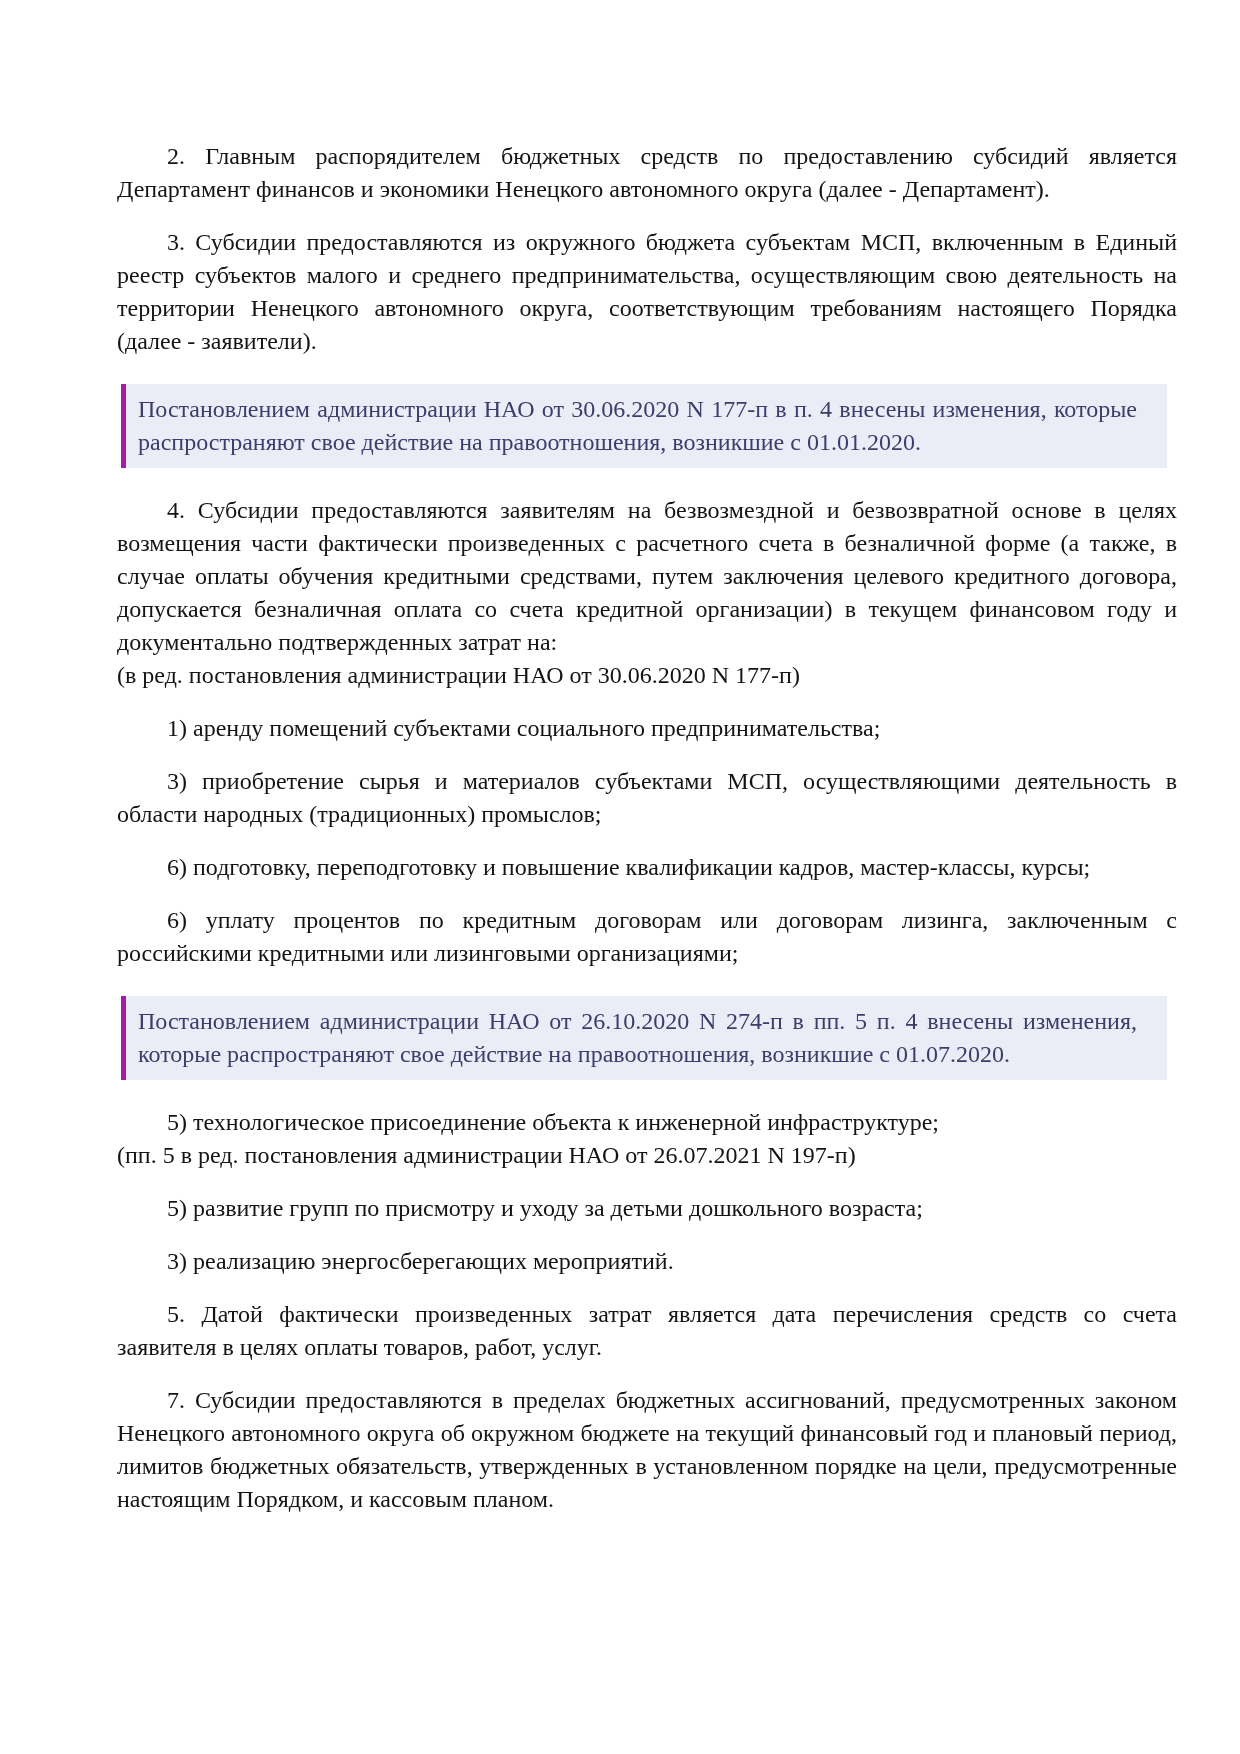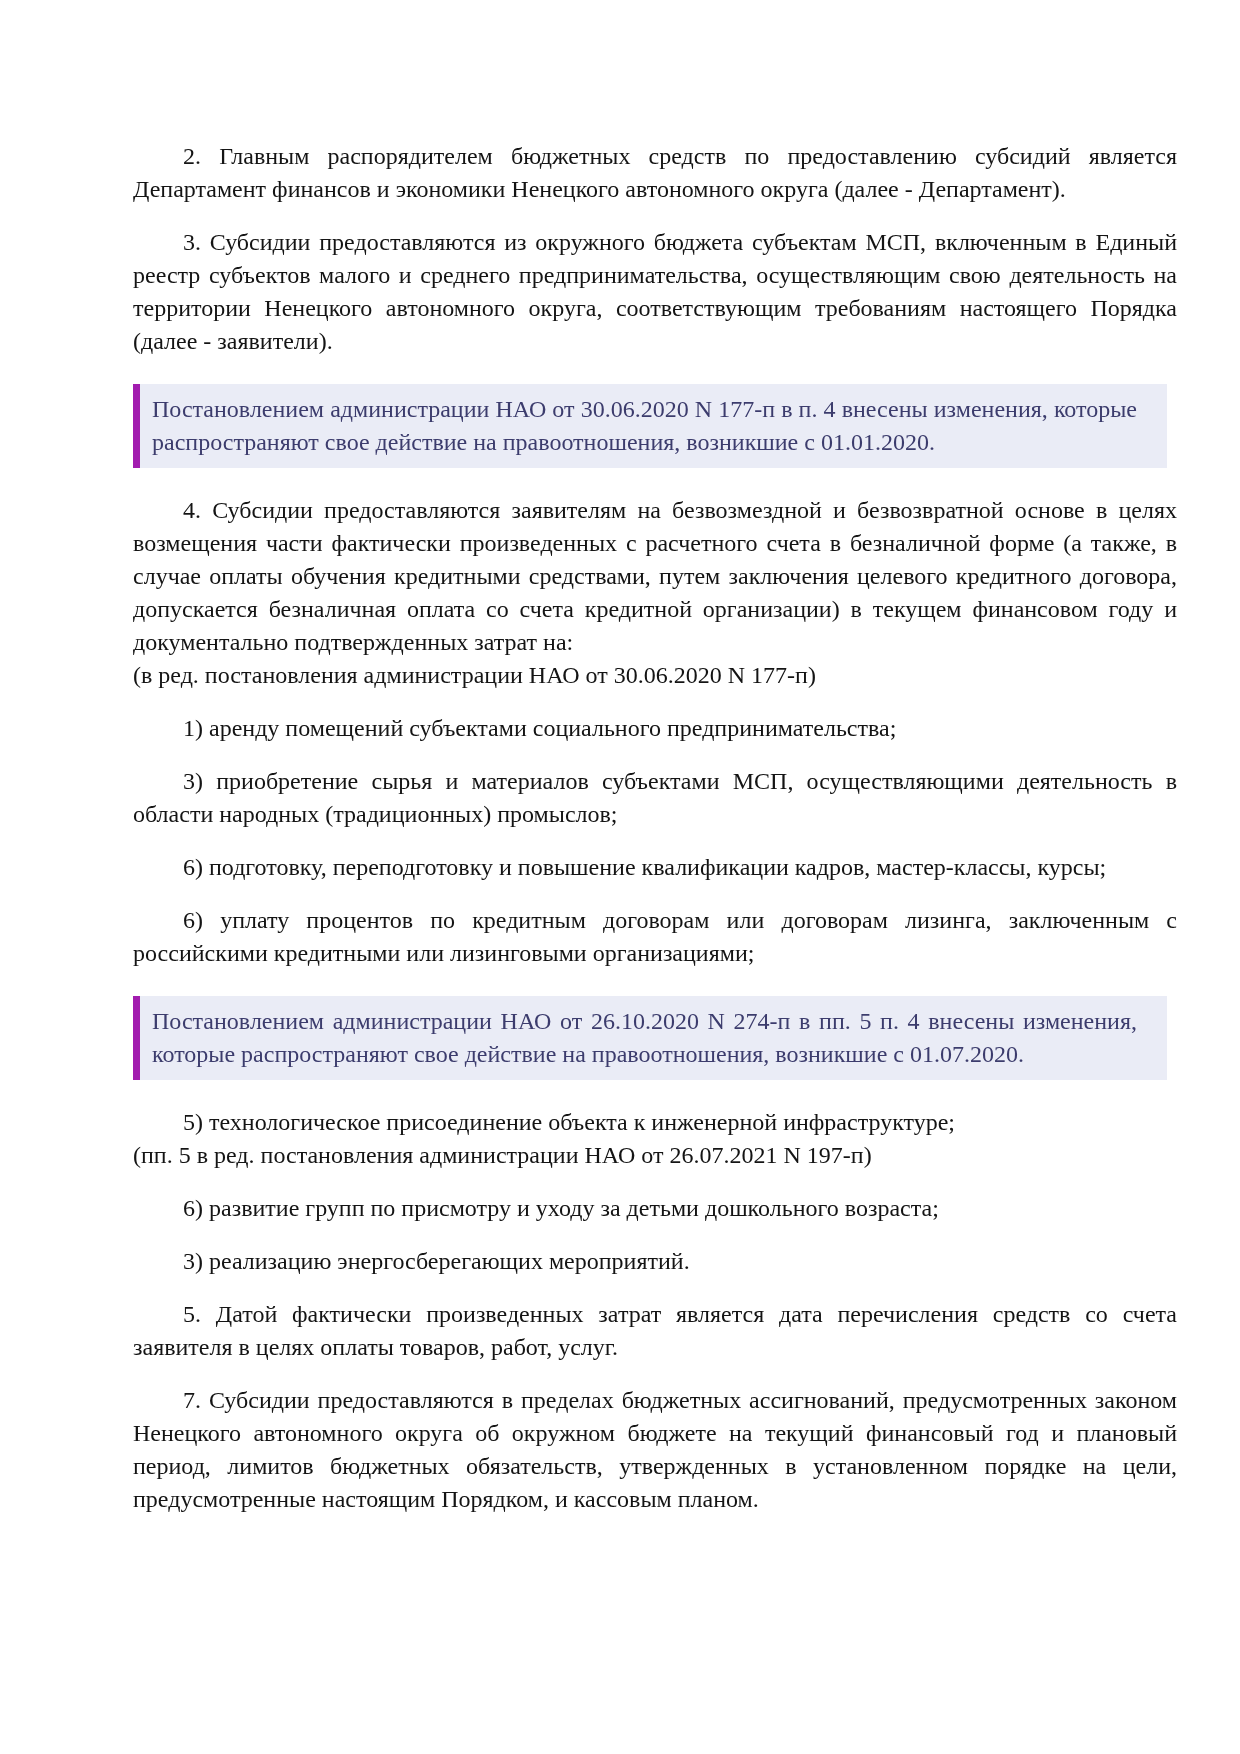--- a/index.html
+++ b/index.html
@@ -18,32 +18,32 @@
   .page {
     position: absolute;
     left: 117px;
     top: 140px;
     width: 1060px;
   }
   .block {
     font-size: 24px;
     line-height: 33px;
     text-align: justify;
-    margin: 20px 0 0 16px;
+    margin: 20px 0 0 0;
   }
   .block:first-child { margin-top: 0; }
   .para { text-indent: 50px; }
   .amend {
     text-indent: 0;
     margin-top: 0;
   }
   .note {
-    margin: 26px 10px 26px 16px;
+    margin: 26px 10px 26px 4px;
     background: #eaecf6;
-    border-left: 7px solid #a21caf;
+    border-left: 5px solid #a21caf;
     padding: 9px 30px 9px 12px;
     color: #3c3c6d;
     text-indent: 0;
   }
 </style>
 </head>
 <body>
 
 <div class="page">
   <p class="block para">2. Главным распорядителем бюджетных средств по предоставлению субсидий является Департамент финансов и экономики Ненецкого автономного округа (далее - Департамент).</p>
@@ -51,17 +51,17 @@
   <div class="block note">Постановлением администрации НАО от 30.06.2020 N 177-п в п. 4 внесены изменения, которые распространяют свое действие на правоотношения, возникшие с 01.01.2020.</div>
   <p class="block para">4. Субсидии предоставляются заявителям на безвозмездной и безвозвратной основе в целях возмещения части фактически произведенных с расчетного счета в безналичной форме (а также, в случае оплаты обучения кредитными средствами, путем заключения целевого кредитного договора, допускается безналичная оплата со счета кредитной организации) в текущем финансовом году и документально подтвержденных затрат на:</p>
   <p class="block amend">(в ред. постановления администрации НАО от 30.06.2020 N 177-п)</p>
   <p class="block para">1) аренду помещений субъектами социального предпринимательства;</p>
   <p class="block para">3) приобретение сырья и материалов субъектами МСП, осуществляющими деятельность в области народных (традиционных) промыслов;</p>
   <p class="block para">6) подготовку, переподготовку и повышение квалификации кадров, мастер-классы, курсы;</p>
   <p class="block para">6) уплату процентов по кредитным договорам или договорам лизинга, заключенным с российскими кредитными или лизинговыми организациями;</p>
   <div class="block note">Постановлением администрации НАО от 26.10.2020 N 274-п в пп. 5 п. 4 внесены изменения, которые распространяют свое действие на правоотношения, возникшие с 01.07.2020.</div>
   <p class="block para">5) технологическое присоединение объекта к инженерной инфраструктуре;</p>
   <p class="block amend">(пп. 5 в ред. постановления администрации НАО от 26.07.2021 N 197-п)</p>
-  <p class="block para">6) развитие групп по присмотру и уходу за детьми дошкольного возраста;</p>
+  <p class="block para">5) развитие групп по присмотру и уходу за детьми дошкольного возраста;</p>
   <p class="block para">3) реализацию энергосберегающих мероприятий.</p>
   <p class="block para">5. Датой фактически произведенных затрат является дата перечисления средств со счета заявителя в целях оплаты товаров, работ, услуг.</p>
   <p class="block para">7. Субсидии предоставляются в пределах бюджетных ассигнований, предусмотренных законом Ненецкого автономного округа об окружном бюджете на текущий финансовый год и плановый период, лимитов бюджетных обязательств, утвержденных в установленном порядке на цели, предусмотренные настоящим Порядком, и кассовым планом.</p>
 </div>
 
 </body></html>

